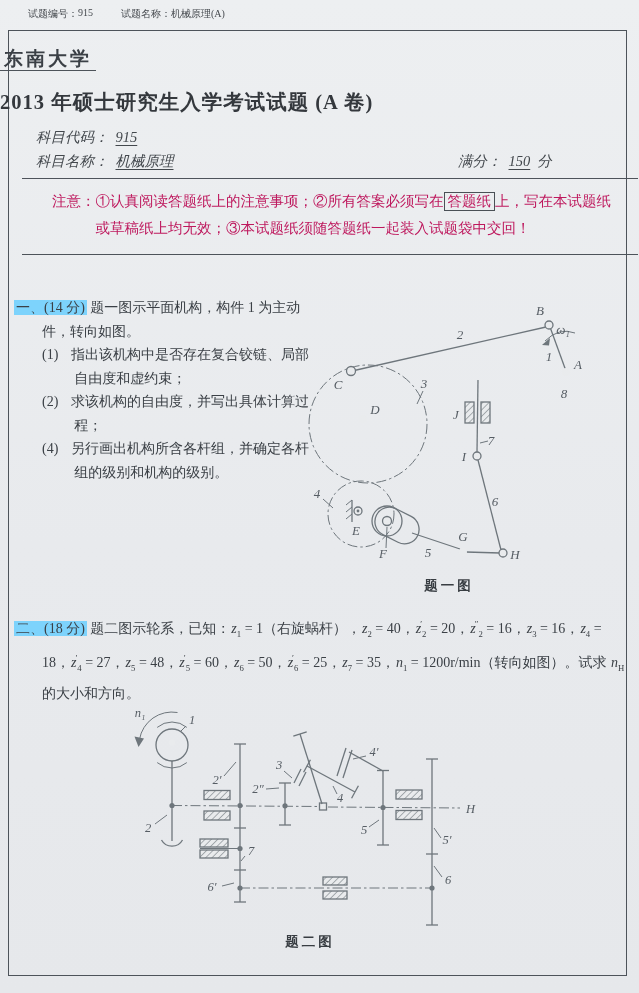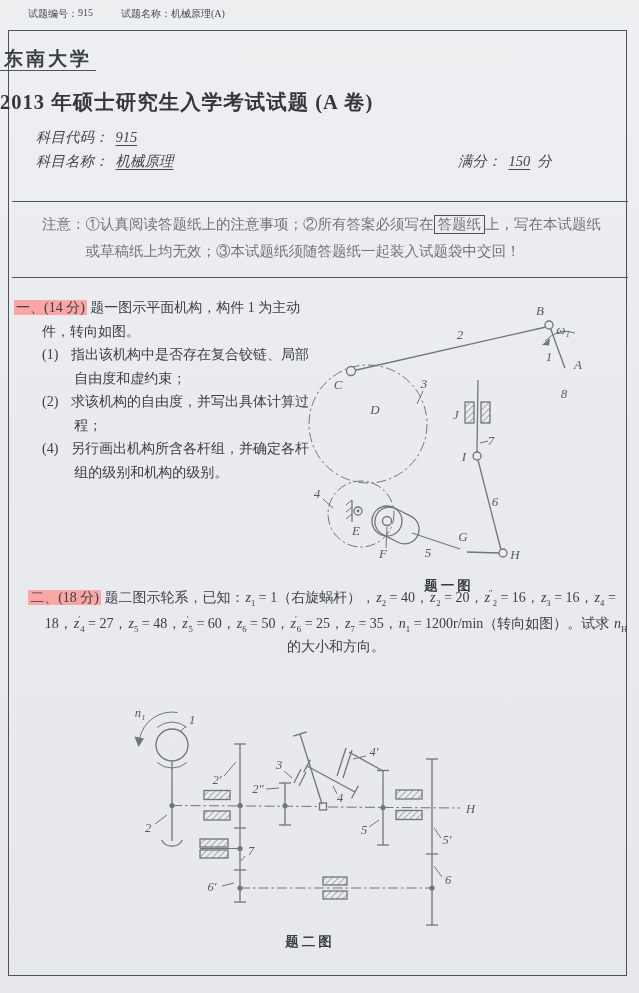--- a/index.html
+++ b/index.html
@@ -16,33 +16,33 @@
   .topbar .grow{flex:1;}
   .topbar .right{font-weight:bold;color:#3c4045;}
   
   .frame{position:absolute;left:8px;top:30px;width:619px;height:946px;border:1.6px solid #4d535a;box-sizing:border-box;}
   .center{width:639px;text-align:left;}
   .univ{top:46px;font-size:19px;font-weight:bold;letter-spacing:3px;}
   .univ span{border-bottom:1.6px solid #4d535a;padding:0 4px 1px;}
   .maintitle{top:88px;font-size:20.5px;font-weight:bold;letter-spacing:1px;color:#34383d;}
   .meta{font-size:14.5px;color:#43484d;font-style:italic;}
   .u{text-decoration:underline;text-underline-offset:3px;padding:0 7px;}
-  .notice{position:absolute;left:12px;top:178px;width:616px;box-sizing:border-box;
+  .notice{position:absolute;left:22px;top:178px;width:616px;box-sizing:border-box;
     border-top:1.4px solid #4d535a;border-bottom:1.4px solid #4d535a;
-    padding:9px 18px 12px 30px;font-size:14.5px;line-height:27px;color:#737373;margin-top:23px;}
+    padding:9px 18px 12px 30px;font-size:14.5px;line-height:27px;color:#be185d;}
   .notice .l2{padding-left:3em;}
   .boxed{border:1px solid #4a5056;padding:0 3px 1px;}
   
   .q{font-size:14px;color:#3b4046;}
   .q1{left:14px;top:296px;width:300px;line-height:23.5px;}
   .q1 .intro{padding-left:2em;text-indent:-2em;margin:0;}
   .q1 .item{margin:0 0 0 2em;padding-left:2.3em;text-indent:-2.3em;}
   .q1 .no{padding-right:0.9em;}
-  .qhead{background:#fca5a5;padding:0 2px;}
-  .q2{left:14px;top:585px;width:616px;line-height:17px;padding-left:2em;text-indent:-2em;box-sizing:border-box;text-align:center;}
+  .qhead{background:#7dd3fc;padding:0 2px;}
+  .q2{left:14px;top:612px;width:616px;line-height:25px;padding-left:2em;text-indent:-2em;box-sizing:border-box;}
   .q2 i.var{font-family:"Liberation Serif",serif;font-style:italic;padding-left:1px;}
   .q2 sub{font-size:0.62em;}
   .q2 sup{font-size:0.62em;margin-left:-1px;}
   
   svg{position:absolute;overflow:visible;}
   .s line,.s path,.s circle,.s rect,.s polyline{stroke:#6e767c;fill:none;stroke-width:1.3;}
   .thin{stroke-width:1 !important;}
   .dd{stroke-dasharray:10 3 2.5 3;stroke-width:1 !important;}
   .jt{fill:#e9ebed !important;}
   .dot{fill:#6e767c !important;stroke:none !important;}

